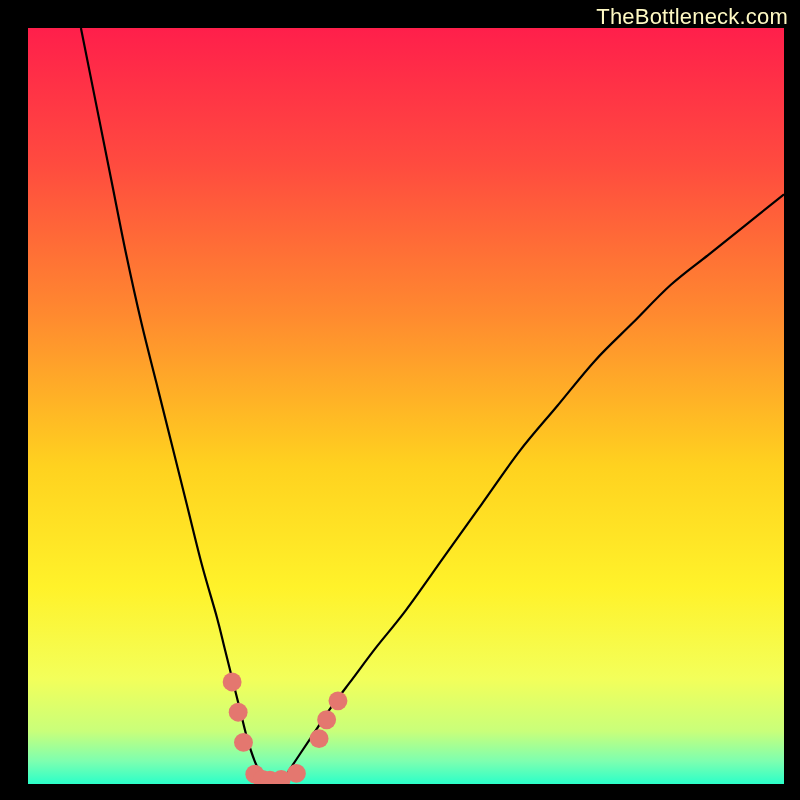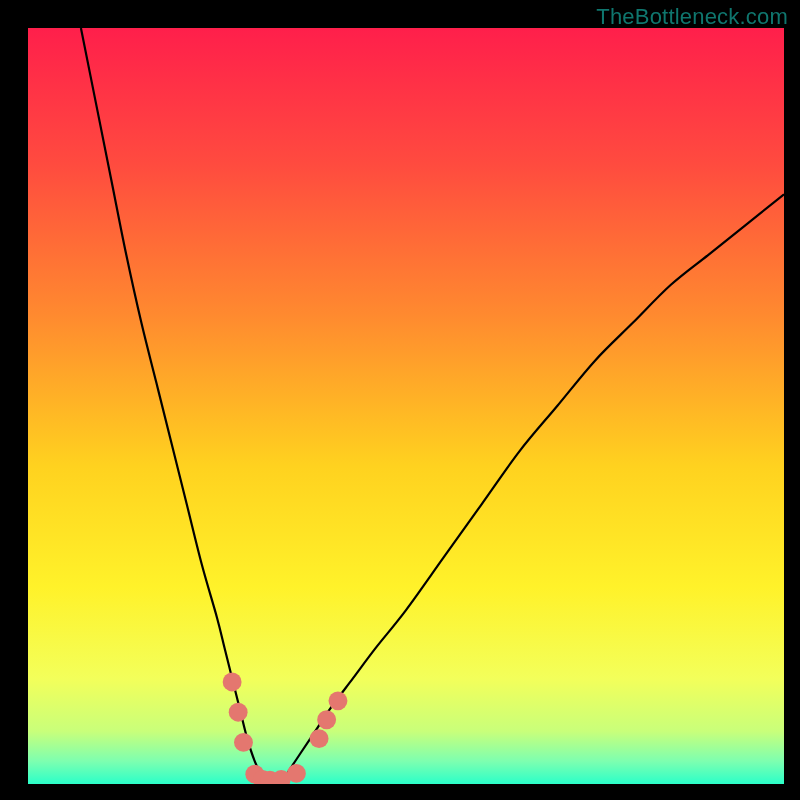--- a/index.html
+++ b/index.html
@@ -14,21 +14,21 @@
   .frame {
     position: absolute;
     left: 0; top: 0;
     width: 800px; height: 800px;
     background: #000;
   }
   .watermark {
     position: absolute;
     top: 4px;
     right: 12px;
-    color: #0f766e;
+    color: #fef9c3;
     font-size: 22px;
     font-weight: 500;
     letter-spacing: 0.2px;
     z-index: 10;
   }
   svg.plot {
     position: absolute;
     left: 28px;
     top: 28px;
     width: 756px;

